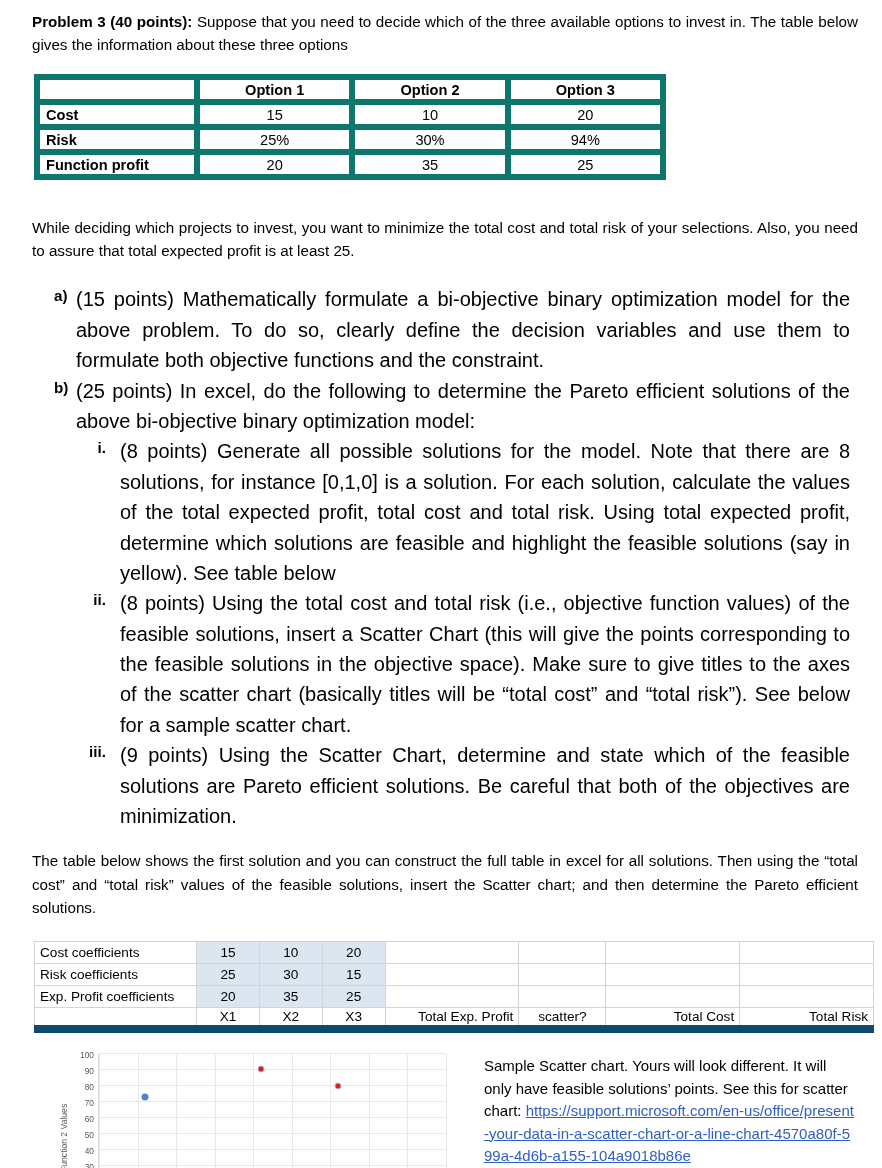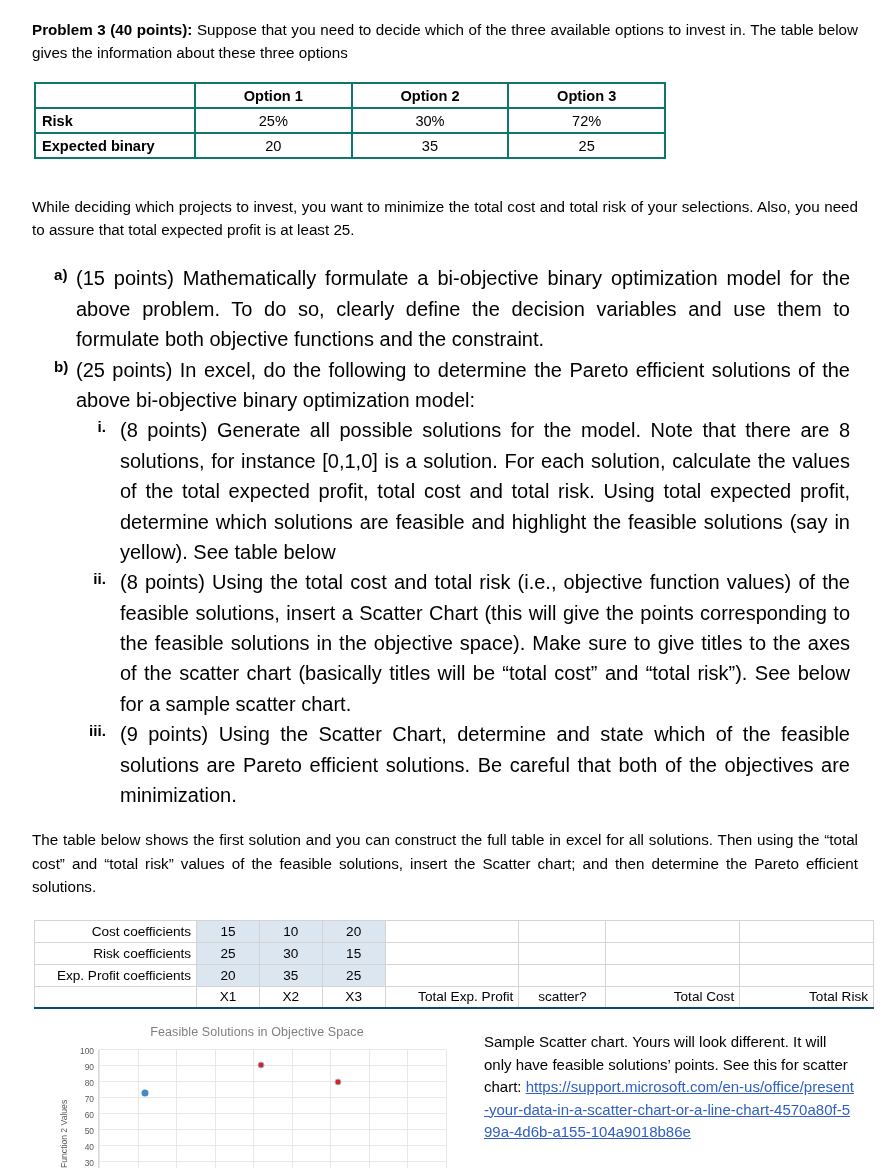--- a/index.html
+++ b/index.html
@@ -13,21 +13,21 @@
     height: 1168px;
     font-family: "Liberation Sans", sans-serif;
     color: #000000;
     position: relative;
     overflow: hidden;
   }
   .page {
     position: relative;
     width: 882px;
     height: 1168px;
-    padding: 18px 24px 0 32px;
+    padding: 10px 24px 0 32px;
   }
 
   
   .para {
     font-size: 15.2px;
     line-height: 1.52;
     text-align: justify;
     margin: 0;
   }
   .bold { font-weight: bold; }
@@ -36,21 +36,21 @@
 
   
   .opt-table {
     border-collapse: collapse;
     margin-top: 18px;
     margin-left: 2px;
     width: 632px;
     table-layout: fixed;
   }
   .opt-table td, .opt-table th {
-    border: 2px solid #0f766e;
+    border: 6px solid #0f766e;
     height: 25px;
     font-size: 14.6px;
     padding: 1px 6px;
   }
   .opt-table .rowhead {
     font-weight: bold;
     text-align: left;
     width: 160px;
   }
   .opt-table .colhead {
@@ -95,32 +95,32 @@
     margin-left: 2px;
     table-layout: fixed;
     font-size: 13.6px;
   }
   .xl-table td {
     border: 1px solid #d4d4d4;
     height: 22px;
     padding: 0 5px;
     white-space: nowrap;
   }
-  .xl-label { text-align: right; width: 160px; }
+  .xl-label { text-align: left; width: 160px; }
   .xl-label-right { text-align: right; width: 160px; }
   .xl-coef {
     background: #dce6f1;
     text-align: center;
     width: 62px;
   }
   .xl-num { text-align: center; width: 62px; }
   .xl-blank { background: #ffffff; }
   .xl-wide { text-align: right; width: 132px; }
   .xl-mid { text-align: center; width: 86px; }
-  .xl-hdr-underline td { border-bottom: 2px solid #0c4a6e; }
+  .xl-hdr-underline td { border-bottom: 8px solid #0c4a6e; }
 
   
   .bottom {
     display: flex;
     margin-top: 16px;
   }
   .chart-col {
     width: 440px;
     flex: 0 0 440px;
     position: relative;
@@ -242,27 +242,33 @@
 
   <table class="opt-table">
     <tbody>
       <tr>
         <td class="corner"></td>
         <td class="colhead">Option 1</td>
         <td class="colhead">Option 2</td>
         <td class="colhead">Option 3</td>
       </tr>
       <tr>
+        <td class="rowhead">Cost</td>
+        <td class="val">15</td>
+        <td class="val">10</td>
+        <td class="val">20</td>
+      </tr>
+      <tr>
         <td class="rowhead">Risk</td>
         <td class="val">25%</td>
         <td class="val">30%</td>
-        <td class="val">72%</td>
-      </tr>
-      <tr>
-        <td class="rowhead">Expected binary</td>
+        <td class="val">94%</td>
+      </tr>
+      <tr>
+        <td class="rowhead">Function profit</td>
         <td class="val">20</td>
         <td class="val">35</td>
         <td class="val">25</td>
       </tr>
     </tbody>
   </table>
 
   <p class="para" style="margin-top:36px;">While deciding which projects to invest, you want to minimize the total cost and total risk of your selections. Also, you need to assure that total expected profit is at least 25.</p>
 
   <div class="list-block">
@@ -332,21 +338,20 @@
         <td class="xl-mid">scatter?</td>
         <td class="xl-wide">Total Cost</td>
         <td class="xl-wide">Total Risk</td>
       </tr>
     </tbody>
   </table>
 
   <div class="bottom">
 
     <div class="chart-col">
-      <div class="chart-title">Feasible Solutions in Objective Space</div>
       <div class="chart-wrap">
         <div class="ylabel">Objective Function 2 Values</div>
         <div class="yticks" id="yticks">
             <div class="ytick" style="bottom: 0px; top: auto; transform: translateY(50%);">0</div>
             <div class="ytick" style="bottom: 15.9px; top: auto; transform: translateY(50%);">10</div>
             <div class="ytick" style="bottom: 31.8px; top: auto; transform: translateY(50%);">20</div>
             <div class="ytick" style="bottom: 47.7px; top: auto; transform: translateY(50%);">30</div>
             <div class="ytick" style="bottom: 63.6px; top: auto; transform: translateY(50%);">40</div>
             <div class="ytick" style="bottom: 79.5px; top: auto; transform: translateY(50%);">50</div>
             <div class="ytick" style="bottom: 95.4px; top: auto; transform: translateY(50%);">60</div>

